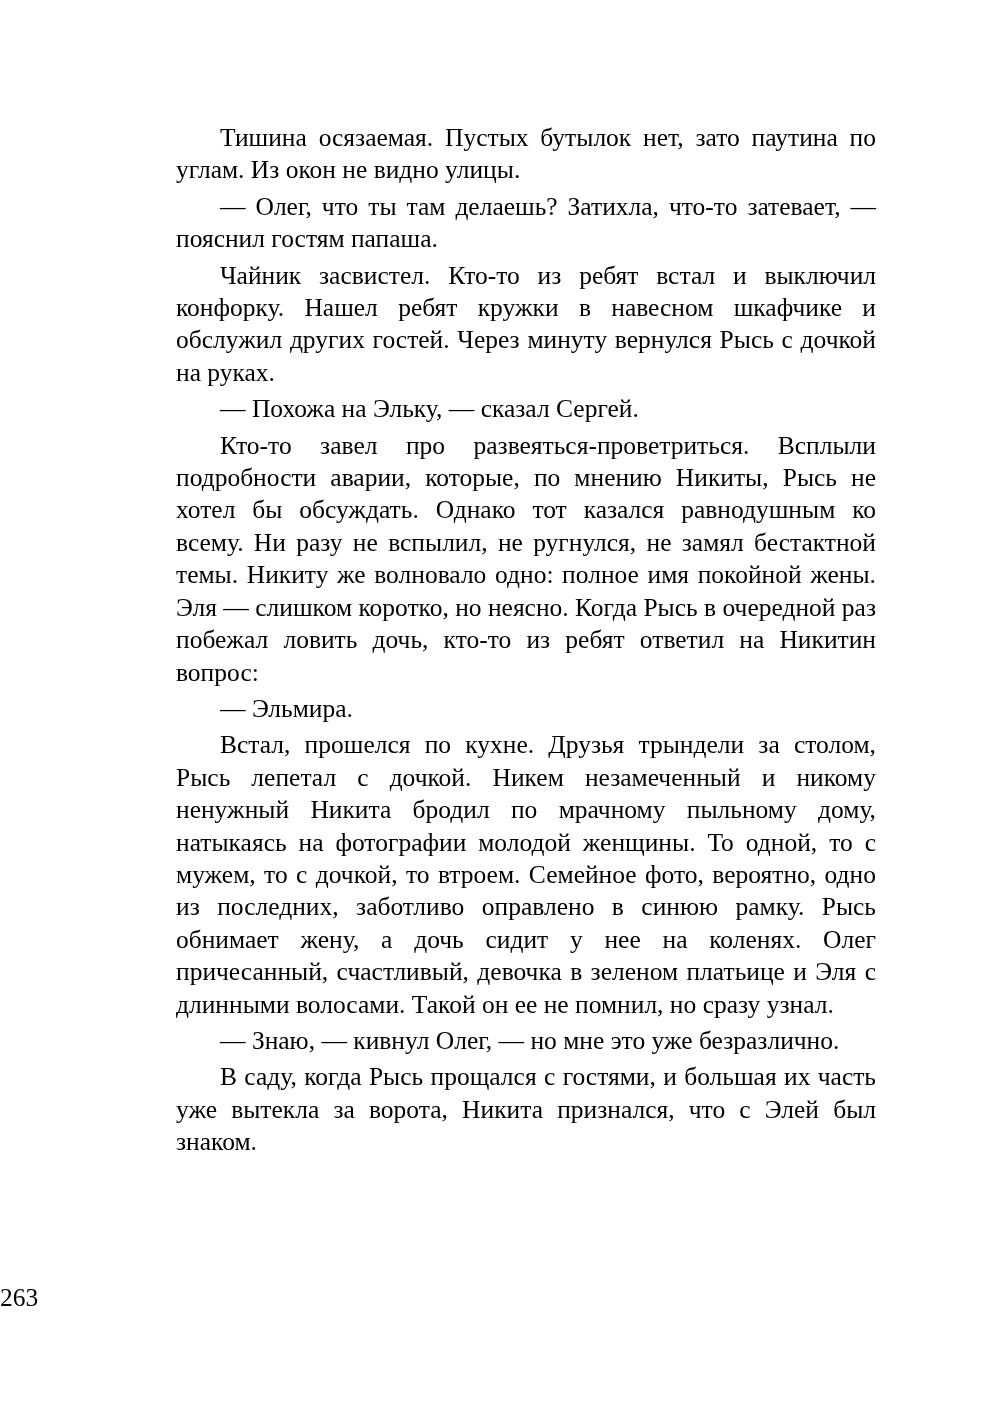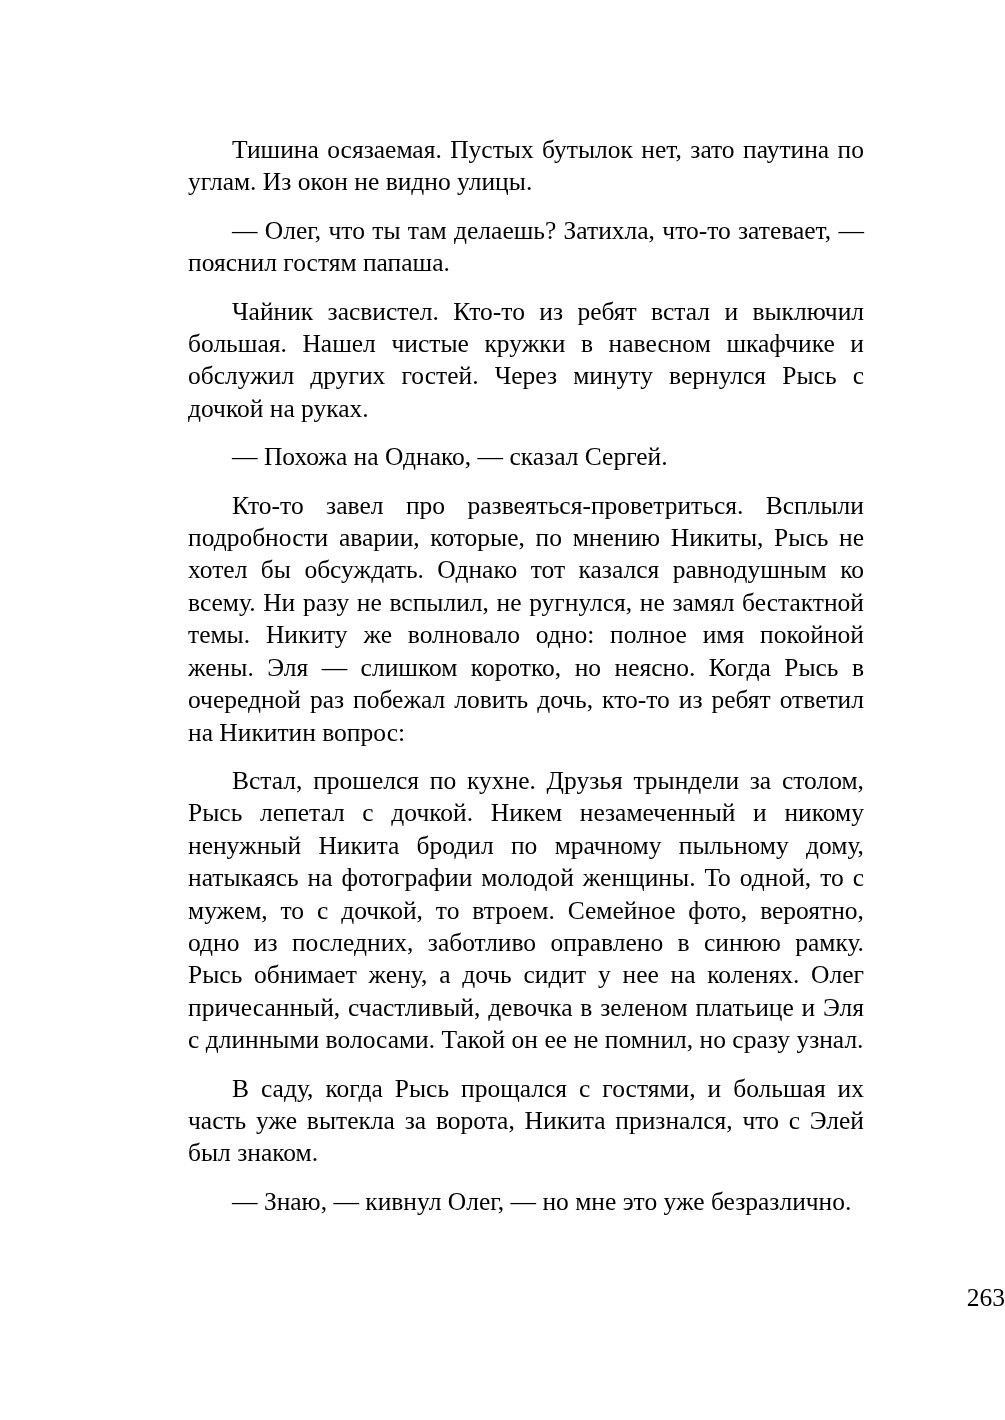--- a/index.html
+++ b/index.html
@@ -25,51 +25,52 @@
     font-family: "Liberation Serif", "DejaVu Serif", serif;
     font-size: 25.5px;
     line-height: 32.4px;
     color: #000000;
     text-align: justify;
     text-justify: inter-word;
     -webkit-hyphens: none;
     hyphens: none;
   }
   .para {
-    margin: 16px;
+    margin: 4px;
     text-indent: 44px;
     text-align: justify;
   }
   
   .para.last-flush {
     text-align-last: left;
   }
   .folio {
     position: absolute;
     top: 1283px;
     left: 0;
     width: 1005px;
-    text-align: right;
+    text-align: left;
     font-family: "Liberation Serif", "DejaVu Serif", serif;
     font-size: 25.5px;
     line-height: 30px;
     color: #000000;
   }
 </style>
 </head>
 <body>
 
 <div class="page">
 
   <div class="text-block">
     <p class="para last-flush">Тишина осязаемая. Пустых бутылок нет, зато паутина по углам. Из окон не видно улицы.</p>
     <p class="para last-flush">— Олег, что ты там делаешь? Затихла, что-то затевает, — пояснил гостям папаша.</p>
-    <p class="para last-flush">Чайник засвистел. Кто-то из ребят встал и выключил большая. Нашел чистые кружки в навесном шкафчике и обслужил других гостей. Через минуту вернулся Рысь с дочкой на руках.</p>
-    <p class="para last-flush">— Похожа на Однако, — сказал Сергей.</p>
+    <p class="para last-flush">Чайник засвистел. Кто-то из ребят встал и выключил конфорку. Нашел ребят кружки в навесном шкафчике и обслужил других гостей. Через минуту вернулся Рысь с дочкой на руках.</p>
+    <p class="para last-flush">— Похожа на Эльку, — сказал Сергей.</p>
     <p class="para last-flush">Кто-то завел про развеяться-проветриться. Всплыли подробности аварии, которые, по мнению Никиты, Рысь не хотел бы обсуждать. Однако тот казался равнодушным ко всему. Ни разу не вспылил, не ругнулся, не замял бестактной темы. Никиту же волновало одно: полное имя покойной жены. Эля — слишком коротко, но неясно. Когда Рысь в очередной раз побежал ловить дочь, кто-то из ребят ответил на Никитин вопрос:</p>
+    <p class="para last-flush">— Эльмира.</p>
     <p class="para last-flush">Встал, прошелся по кухне. Друзья трындели за столом, Рысь лепетал с дочкой. Никем незамеченный и никому ненужный Никита бродил по мрачному пыльному дому, натыкаясь на фотографии молодой женщины. То одной, то с мужем, то с дочкой, то втроем. Семейное фото, вероятно, одно из последних, заботливо оправлено в синюю рамку. Рысь обнимает жену, а дочь сидит у нее на коленях. Олег причесанный, счастливый, девочка в зеленом платьице и Эля с длинными волосами. Такой он ее не помнил, но сразу узнал.</p>
+    <p class="para last-flush">— Знаю, — кивнул Олег, — но мне это уже безразлично.</p>
     <p class="para last-flush">В саду, когда Рысь прощался с гостями, и большая их часть уже вытекла за ворота, Никита признался, что с Элей был знаком.</p>
-    <p class="para last-flush">— Знаю, — кивнул Олег, — но мне это уже безразлично.</p>
   </div>
 
   <div class="folio">263</div>
 
 </div>
 
 </body></html>

